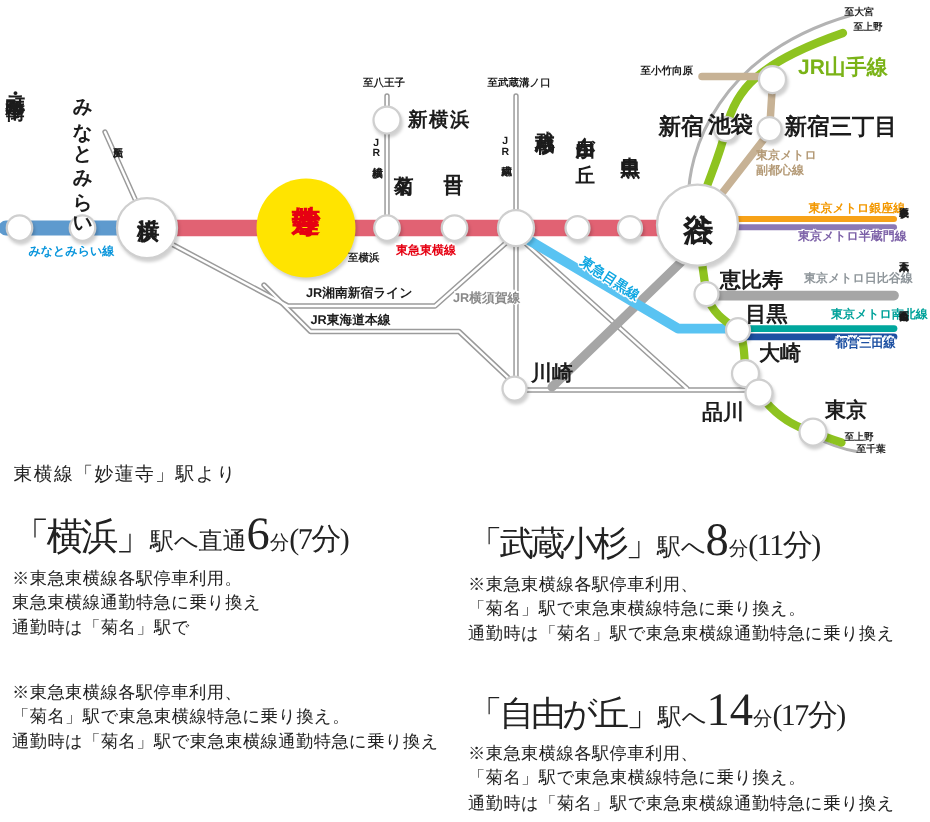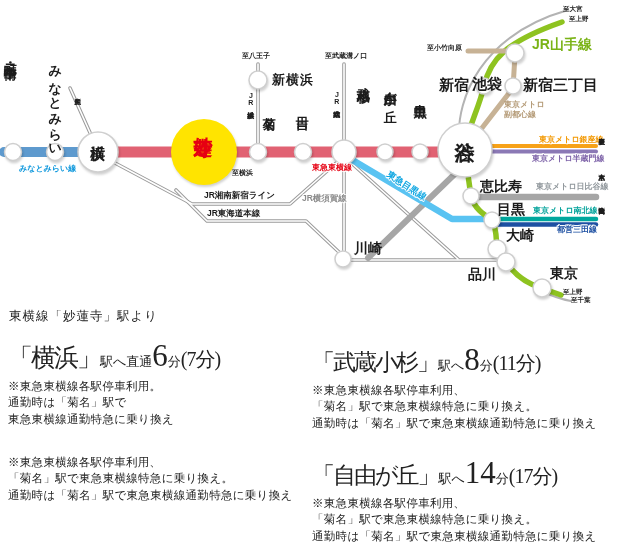--- a/index.html
+++ b/index.html
@@ -16,21 +16,21 @@
   .st15{font-size:15px;}
   .ln8{font-size:8px;font-family:Liberation Mono, monospace;}
   .wrapbox{white-space:normal;line-height:9px;width:46px;}
   .rot{transform:rotate(33deg);transform-origin:left top;}
   
   .info-intro{position:absolute;left:9px;top:308px;font-family:"Liberation Serif","DejaVu Serif",serif;
               font-size:12.5px;color:#222;letter-spacing:1px;}
   .route-block{position:absolute;width:300px;color:#222;}
   .rb-head{font-family:"Liberation Serif","DejaVu Serif",serif;white-space:nowrap;}
   .rb-name{font-size:25px;letter-spacing:-2px;}
-  .rb-via{font-size:13px;}
+  .rb-via{font-size:16px;}
   .rb-num{font-size:31px;}
   .rb-unit{font-size:13px;}
   .rb-alt{font-size:20px;letter-spacing:-1px;}
   .rb-notes{margin-top:4px;font-family:"Liberation Serif","DejaVu Serif",serif;
             font-size:11.5px;line-height:1.42;color:#222;letter-spacing:0.3px;white-space:nowrap;}
 </style>
 </head>
 <body>
 
 <div id="stage">
@@ -146,34 +146,34 @@
     <div class="lbl st15" style="left:472px;top:28px;margin-top:48px;">池袋</div>
     <div class="lbl st15" style="left:439px;top:77px;">新宿</div>
     <div class="lbl st15" style="left:523px;top:77px;">新宿三丁目</div>
     <div class="lbl st14" style="left:480px;top:179px;">恵比寿</div>
     <div class="lbl st14" style="left:497px;top:202px;">目黒</div>
     <div class="lbl st14" style="left:506px;top:228px;">大崎</div>
     <div class="lbl st14" style="left:468px;top:267px;">品川</div>
     <div class="lbl st14" style="left:550px;top:266px;">東京</div>
 
     <div class="lbl ln8 halo" style="left:19px;top:165px;color:#0a96dc;">みなとみらい線</div>
-    <div class="lbl ln8 halo" style="left:264px;top:164px;color:#e60012;margin-left:48px;">東急東横線</div>
+    <div class="lbl ln8 halo" style="left:264px;top:164px;color:#e60012;">東急東横線</div>
     <div class="lbl v tiny" style="left:247px;top:92px;">JR横浜線</div>
     <div class="lbl v tiny" style="left:333px;top:91px;">JR南武線</div>
     <div class="lbl halo" style="left:204px;top:191px;font-size:8.5px;">JR湘南新宿ライン</div>
     <div class="lbl halo" style="left:207px;top:209px;font-size:8.5px;">JR東海道本線</div>
     <div class="lbl wrapbox halo" style="left:302px;top:194px;font-size:8.5px;color:#8a8a8a;">JR横須賀線</div>
     <div class="lbl rot halo" style="left:390px;top:170px;font-size:9px;color:#10a7e2;">東急目黒線</div>
     <div class="lbl halo" style="left:532px;top:37px;font-size:14px;color:#7ab317;">JR山手線</div>
     <div class="lbl ln8" style="left:504px;top:101px;color:#b49a76;">東京メトロ</div>
     <div class="lbl ln8" style="left:504px;top:111px;color:#b49a76;text-align:right;">副都心線</div>
     <div class="lbl ln8 halo" style="left:539px;top:136px;color:#f39800;">東京メトロ銀座線</div>
     <div class="lbl ln8 halo" style="left:532px;top:155px;color:#7d62a8;">東京メトロ半蔵門線</div>
     <div class="lbl ln8 halo" style="left:536px;top:183px;color:#8f969b;">東京メトロ日比谷線</div>
-    <div class="lbl ln8 halo" style="left:533px;top:207px;color:#00a29a;">東京メトロ南北線</div>
+    <div class="lbl ln8 halo" style="left:554px;top:207px;color:#00a29a;">東京メトロ南北線</div>
     <div class="lbl ln8 halo" style="left:557px;top:226px;color:#1d50a2;">都営三田線</div>
 
     <div class="lbl v edge" style="left:74px;top:93px;">至大船</div>
     <div class="lbl tiny" style="left:242px;top:52px;">至八王子</div>
     <div class="lbl tiny" style="left:325px;top:52px;">至武蔵溝ノ口</div>
     <div class="lbl tiny" style="left:232px;top:169px;">至横浜</div>
     <div class="lbl tiny" style="left:427px;top:44px;">至小竹向原</div>
     <div class="lbl edge" style="left:563px;top:6px;">至大宮</div>
     <div class="lbl edge" style="left:569px;top:16px;">至上野</div>
     <div class="lbl v edge" style="left:598px;top:133px;">至表参道</div>
@@ -184,22 +184,22 @@
   </div>
 
   <div class="info-intro">東横線「妙蓮寺」駅より</div>
 
   <div class="route-block" style="left:8px;top:338px;">
     <div class="rb-head">
       <span class="rb-name">「横浜」</span><span class="rb-via">駅へ直通</span><span class="rb-num">6</span><span class="rb-unit">分</span><span class="rb-alt">(7分)</span>
     </div>
     <div class="rb-notes">
       <div>※東急東横線各駅停車利用。</div>
+      <div>東急東横線通勤特急に乗り換え</div>
       <div>通勤時は「菊名」駅で</div>
-      <div>東急東横線通勤特急に乗り換え</div>
     </div>
   </div>
 
   <div class="route-block" style="left:312px;top:342px;">
     <div class="rb-head">
       <span class="rb-name" style="font-size:23px;">「武蔵小杉」</span><span class="rb-via">駅へ</span><span class="rb-num">8</span><span class="rb-unit">分</span><span class="rb-alt">(11分)</span>
     </div>
     <div class="rb-notes">
       <div>※東急東横線各駅停車利用、</div>
       <div>「菊名」駅で東急東横線特急に乗り換え。</div>

